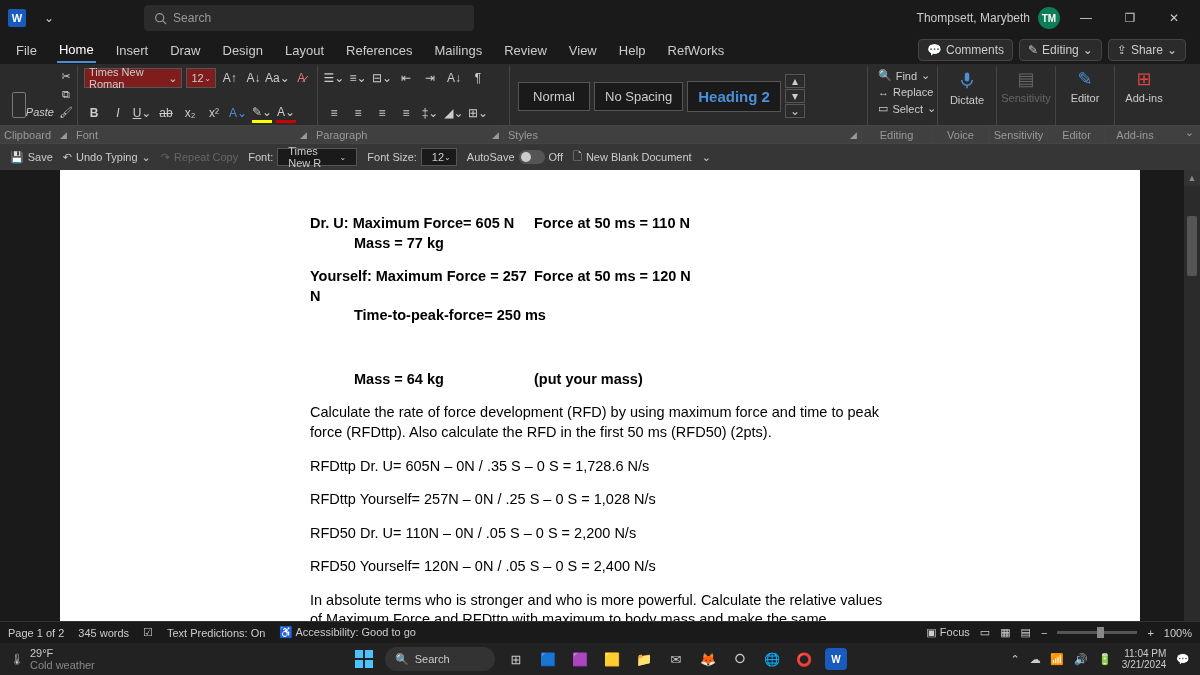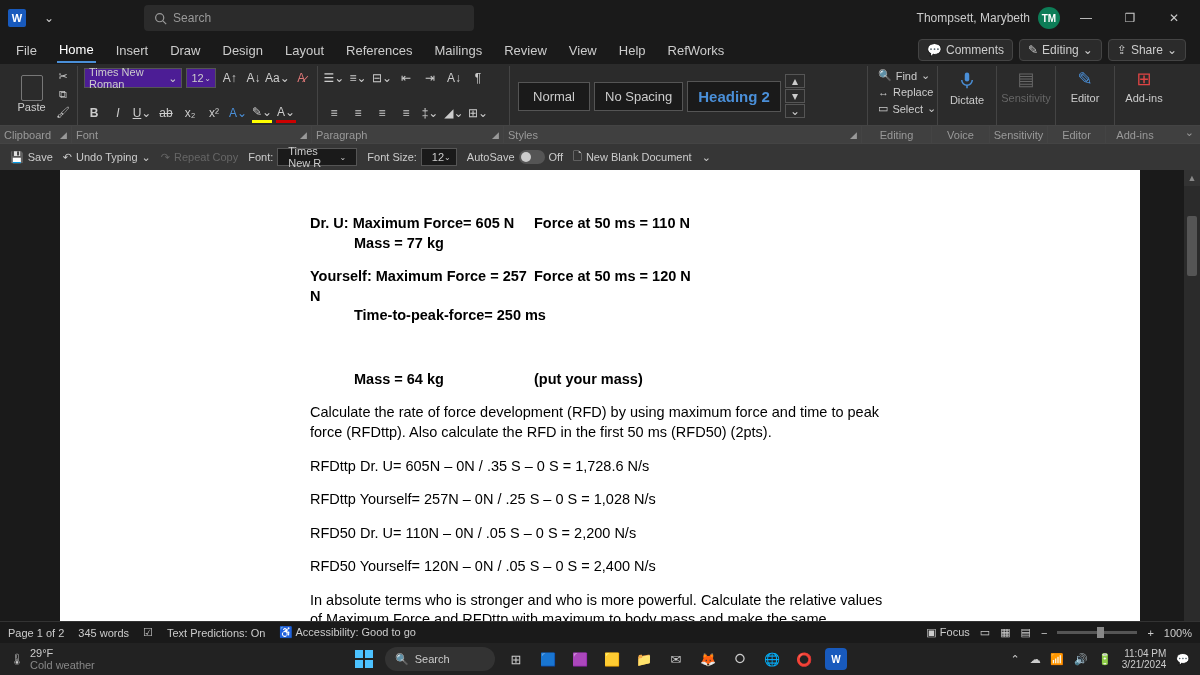--- a/index.html
+++ b/index.html
@@ -21,24 +21,24 @@
 .ribbon-tabs { height: 28px; background: #1a1a1a; display: flex; align-items: center; padding: 0 14px; gap: 18px; color: #ccc; font-size: 13px; }
 .tab { padding: 4px 2px; cursor: pointer; }
 .tab.active { border-bottom: 2px solid #4a8fd8; color: #fff; }
 .ribbon-right { margin-left: auto; display: flex; gap: 6px; }
 .rib-btn { display: flex; align-items: center; gap: 4px; padding: 3px 8px; border: 1px solid #444; border-radius: 4px; font-size: 12px; background: #2b2b2b; }
 
 
 .ribbon { height: 62px; background: #2b2b2b; display: flex; align-items: stretch; padding: 2px 6px 0; color: #ccc; font-size: 11px; border-bottom: 1px solid #444; }
 .group { display: flex; flex-direction: column; justify-content: space-between; padding: 2px 6px; border-right: 1px solid #444; }
 .group-row { display: flex; align-items: center; gap: 4px; }
-.paste-btn { display: flex; flex-direction: column; align-items: center; justify-content: center; width: 42px; height: 48px; }
+.paste-btn { display: flex; flex-direction: row; align-items: flex-end; justify-content: center; width: 42px; height: 48px; font-style: italic; }
 .paste-icon { width: 22px; height: 26px; border: 1px solid #777; border-radius: 2px; position: relative; }
 .small-ico { width: 16px; height: 16px; display: flex; align-items: center; justify-content: center; }
-.font-sel { background: #4c1d95; border: 1px solid #555; padding: 1px 4px; font-size: 11px; color: #ccc; height: 20px; display: flex; align-items: center; }
+.font-sel { background: #7f1d1d; border: 1px solid #555; padding: 1px 4px; font-size: 11px; color: #ccc; height: 20px; display: flex; align-items: center; }
 .font-sel.name { width: 100px; }
 .font-sel.size { width: 30px; }
 .fmt-btn { width: 20px; height: 20px; display: flex; align-items: center; justify-content: center; font-size: 12px; }
 .style-gallery { display: flex; gap: 4px; align-items: center; padding: 4px; }
 .style-item { border: 1px solid #555; padding: 6px 10px; background: #1a1a1a; min-width: 72px; text-align: center; }
 .style-item .sn { font-size: 13px; }
 .style-item.h1 .sn { color: #4a8fd8; font-size: 17px; font-weight: 300; }
 .style-item.h2 .sn { color: #4a8fd8; font-size: 15px; font-weight: 700; }
 .edit-group { display: flex; flex-direction: column; gap: 2px; font-size: 11px; justify-content: center; }
 .edit-item { display: flex; align-items: center; gap: 4px; padding: 1px 4px; }

